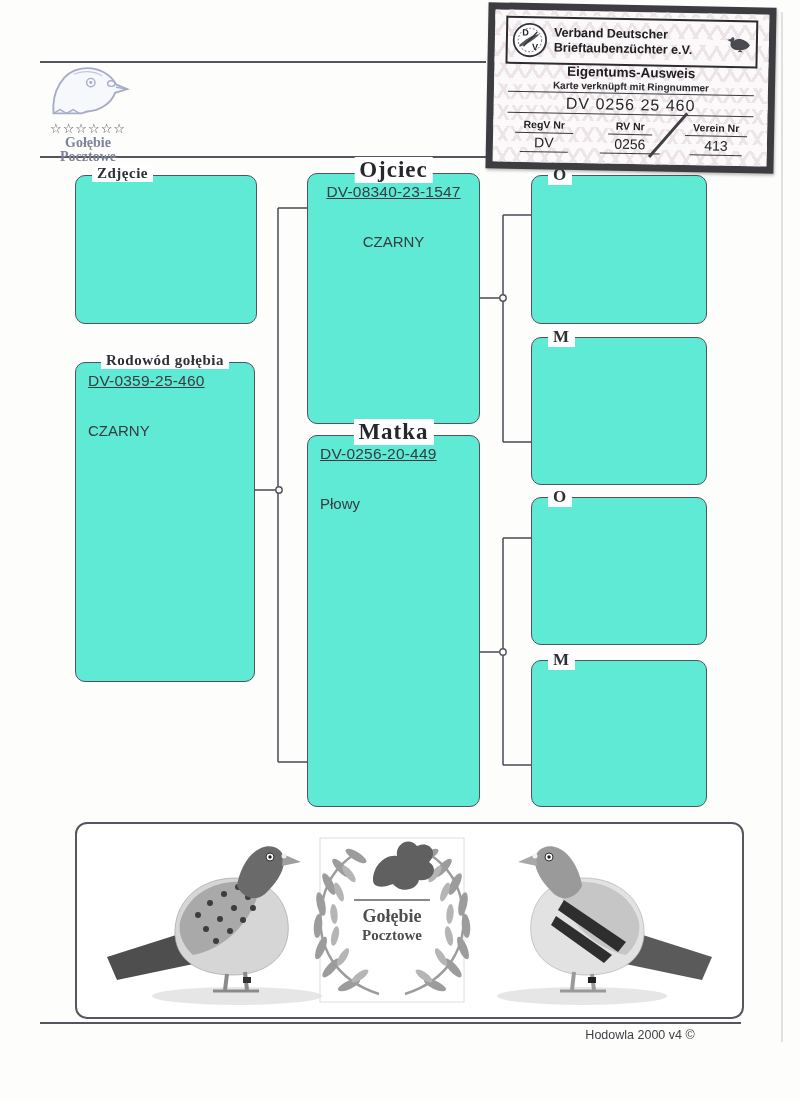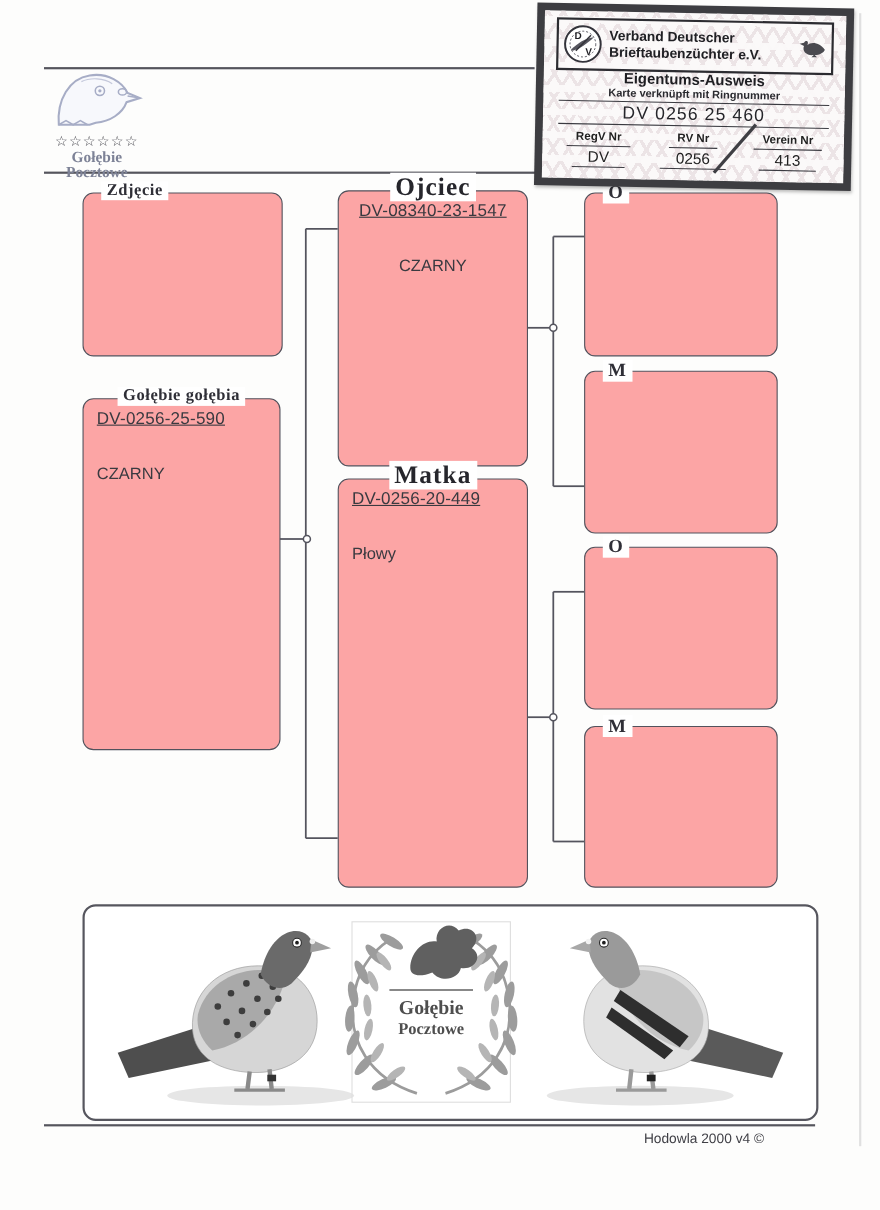--- a/index.html
+++ b/index.html
@@ -53,21 +53,21 @@
   #stamp-cols { position:absolute; top:104px; left:8px; right:8px; display:flex; }
   .stamp-col { flex:1; text-align:center; }
   .stamp-col-label { display:inline-block; font-size:10.5px; font-weight:bold; color:#222;
                      border-bottom:1.5px solid #3a3a40; padding:0 8px 2px; }
   .stamp-col-value { display:inline-block; font-size:14px; color:#222; margin-top:1px;
                      border-bottom:1.5px solid #3a3a40; padding:0 14px 1px; }
   #stamp-slash { position:absolute; left:146px; top:121px; width:58px;
                  border-top:3px solid #3f3f44; transform:rotate(-50deg); }
 
   
-  .pbox { position:absolute; background:#fca5a5; border:1.6px solid #52525c; border-radius:10px; z-index:2; }
+  .pbox { position:absolute; background:#5eead4; border:1.6px solid #52525c; border-radius:10px; z-index:2; }
   .legend {
     position:absolute; top:-11px; left:16px; background:#fff; padding:0 5px;
     font-family:"Liberation Serif","DejaVu Serif",serif; font-weight:bold;
     font-size:15px; color:#2f2f37; white-space:nowrap; letter-spacing:.5px;
   }
   .legend-center { left:50%; transform:translateX(-50%); }
   .legend-big { font-size:23px; top:-17px; letter-spacing:1px; color:#26262c; }
   .box-ring { padding:9px 12px 0; font-size:15.5px; color:#3a3a40; letter-spacing:.2px;text-decoration:underline; }
   .box-color { padding:32px 12px 0; font-size:15px; color:#3a3a40; }
 
@@ -175,22 +175,22 @@
       <circle cx="503" cy="652" r="3.2"></circle>
     </g>
   </svg>
   <div id="scan-line"></div>
 
   <div class="pbox" style="left:75px; top:175px; width:180px; height:147px;">
     <span class="legend">Zdjęcie</span>
   </div>
 
   <div class="pbox" style="left:75px; top:362px; width:178px; height:318px;">
-    <span class="legend legend-center">Gołębie gołębia</span>
-    <div class="box-ring">DV-0256-25-590</div>
+    <span class="legend legend-center">Rodowód gołębia</span>
+    <div class="box-ring">DV-0359-25-460</div>
     <div class="box-color">CZARNY</div>
   </div>
 
 
   <div class="pbox" style="left:307px; top:173px; width:171px; height:249px;text-align:center;">
     <span class="legend legend-center legend-big">Ojciec</span>
     <div class="box-ring">DV-08340-23-1547</div>
     <div class="box-color">CZARNY</div>
   </div>
 

